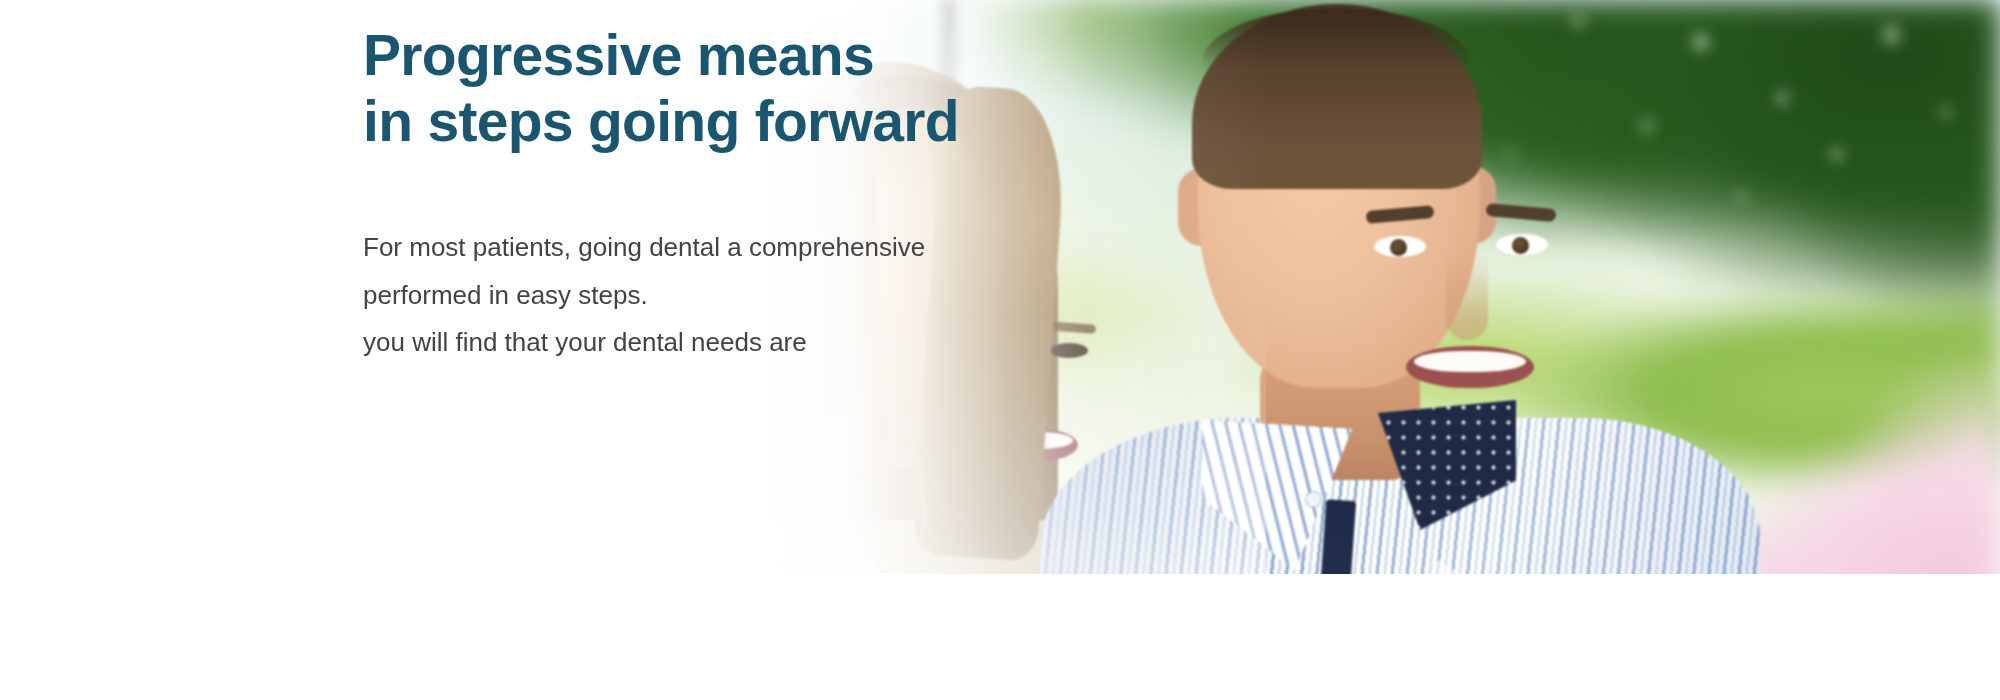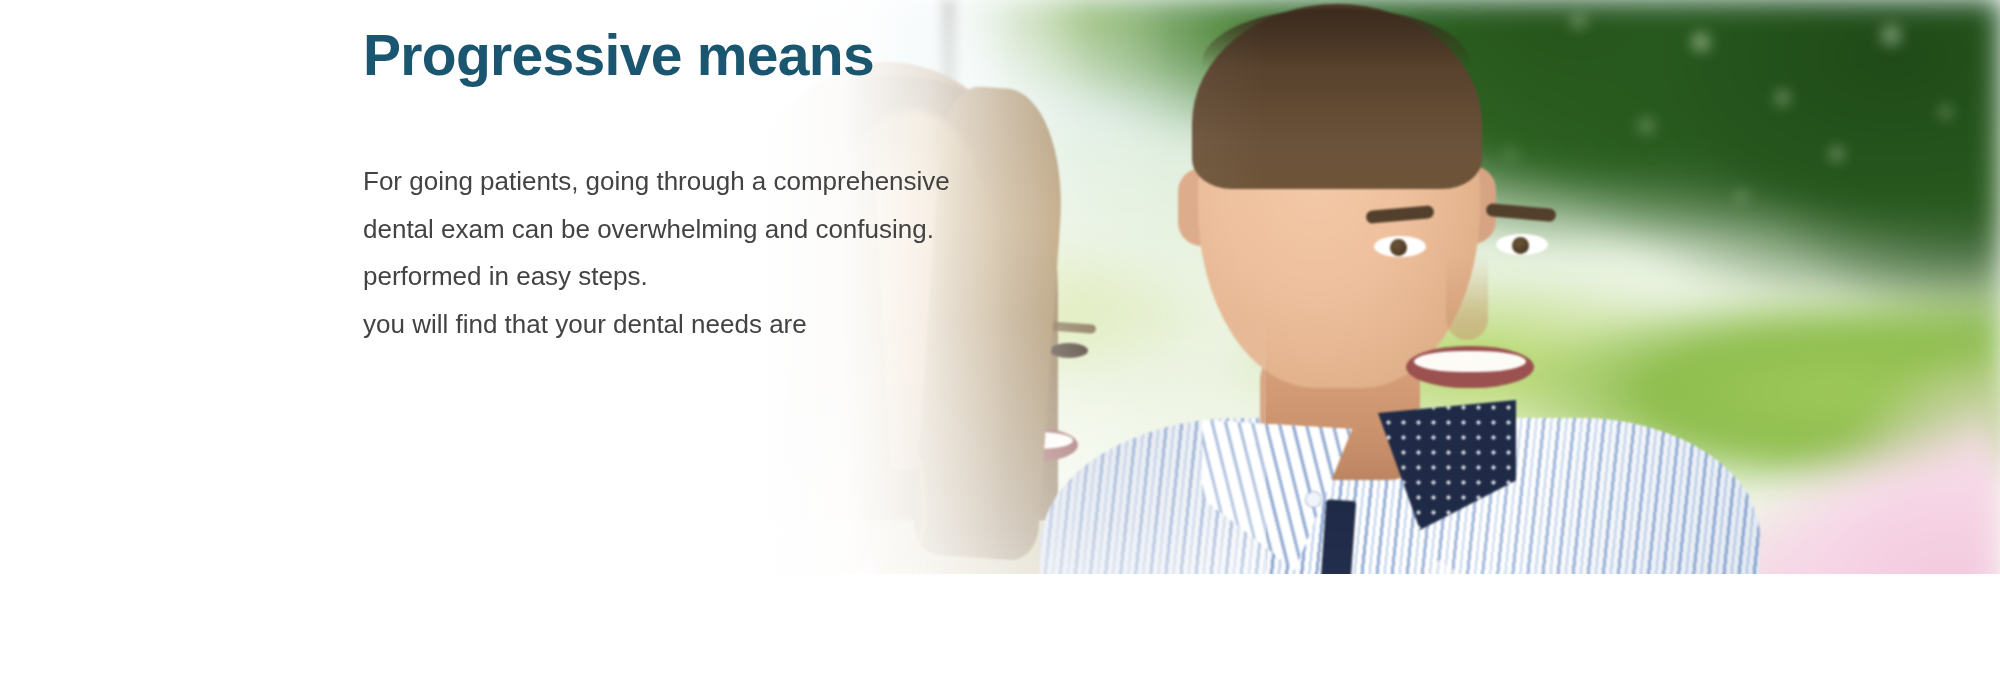--- a/index.html
+++ b/index.html
@@ -428,24 +428,24 @@
     </div>
 
     <div id="photo-fade"></div>
     <div id="photo-fade-bottom"></div>
   </div>
 
   <div id="hero-copy">
 
     <h1 id="hero-heading">
       <span class="hl">Progressive means</span>
+      <span class="hl">in steps going forward</span>
     </h1>
 
     <p id="hero-paragraph">
-      <span class="pl">For going patients, going through a comprehensive</span>
-      <span class="pl">dental exam can be overwhelming and confusing.</span>
+      <span class="pl">For most patients, going dental a comprehensive</span>
       <span class="pl">performed in easy steps.</span>
       <span class="pl">you will find that your dental needs are</span>
     </p>
 
   </div>
 
 </div>
 
 </body></html>

